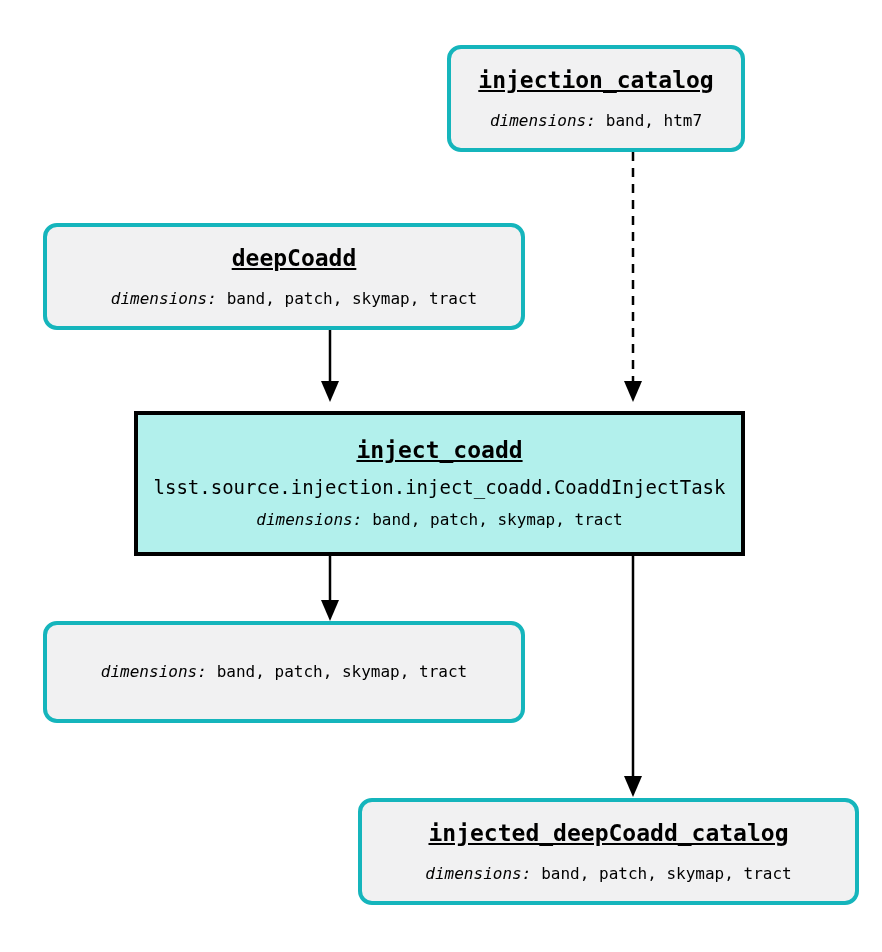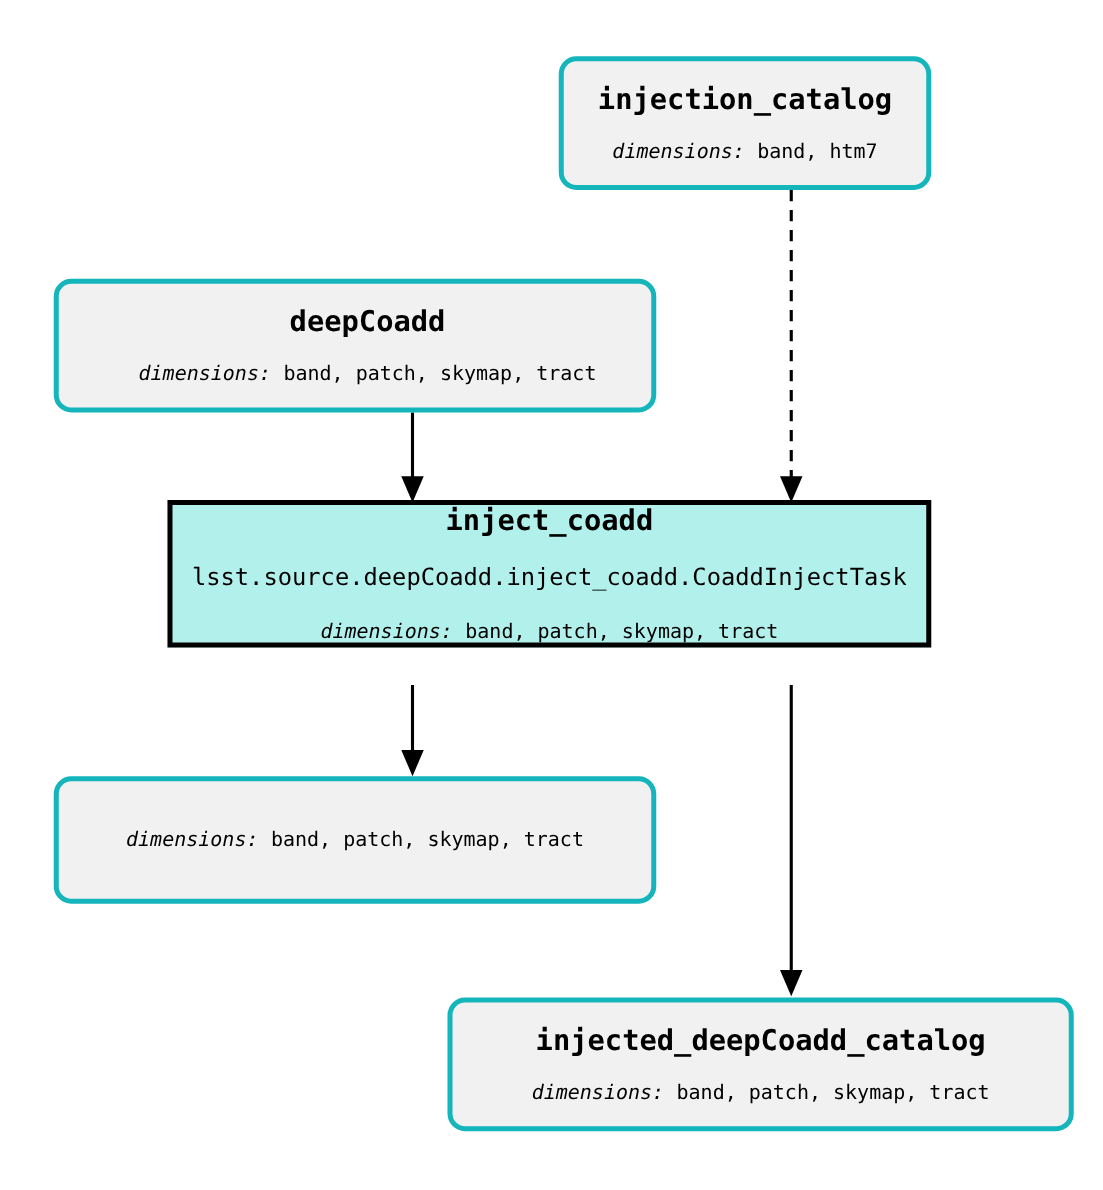--- a/index.html
+++ b/index.html
@@ -43,20 +43,21 @@
     background: #b2f0ec;
     border: 4px solid #000000;
     border-radius: 0;
     gap: 13px;
   }
   .node-title {
     font-weight: bold;
     font-size: 23px;
     line-height: 1.15;
     white-space: nowrap;
+    text-decoration: underline;
   }
   .node-path {
     font-size: 19px;
     line-height: 1.15;
     white-space: nowrap;
   }
   .node-dims {
     font-size: 16px;
     line-height: 1.15;
     white-space: nowrap;
@@ -91,23 +92,23 @@
   <div class="node dataset" style="left:447px; top:45px; width:298px; height:107px;">
     <div class="node-title">injection_catalog</div>
     <div class="node-dims"><span class="dim-label">dimensions:</span><span class="dim-values">band, htm7</span></div>
   </div>
 
   <div class="node dataset" style="left:43px; top:223px; width:482px; height:107px;padding-left:20px;">
     <div class="node-title">deepCoadd</div>
     <div class="node-dims"><span class="dim-label">dimensions:</span><span class="dim-values">band, patch, skymap, tract</span></div>
   </div>
 
-  <div class="node task" style="left:134px; top:400px; width:611px; height:118px;justify-content:space-between;">
+  <div class="node task" style="left:134px; top:411px; width:611px; height:145px;">
     <div class="node-title">inject_coadd</div>
-    <div class="node-path">lsst.source.deepCoadd.inject_coadd.CoaddInjectTask</div>
+    <div class="node-path">lsst.source.injection.inject_coadd.CoaddInjectTask</div>
     <div class="node-dims"><span class="dim-label">dimensions:</span><span class="dim-values">band, patch, skymap, tract</span></div>
   </div>
 
   <div class="node dataset" style="left:43px; top:621px; width:482px; height:102px;">
     <div class="node-dims"><span class="dim-label">dimensions:</span><span class="dim-values">band, patch, skymap, tract</span></div>
   </div>
 
   <div class="node dataset" style="left:358px; top:798px; width:501px; height:107px;">
     <div class="node-title">injected_deepCoadd_catalog</div>
     <div class="node-dims"><span class="dim-label">dimensions:</span><span class="dim-values">band, patch, skymap, tract</span></div>

